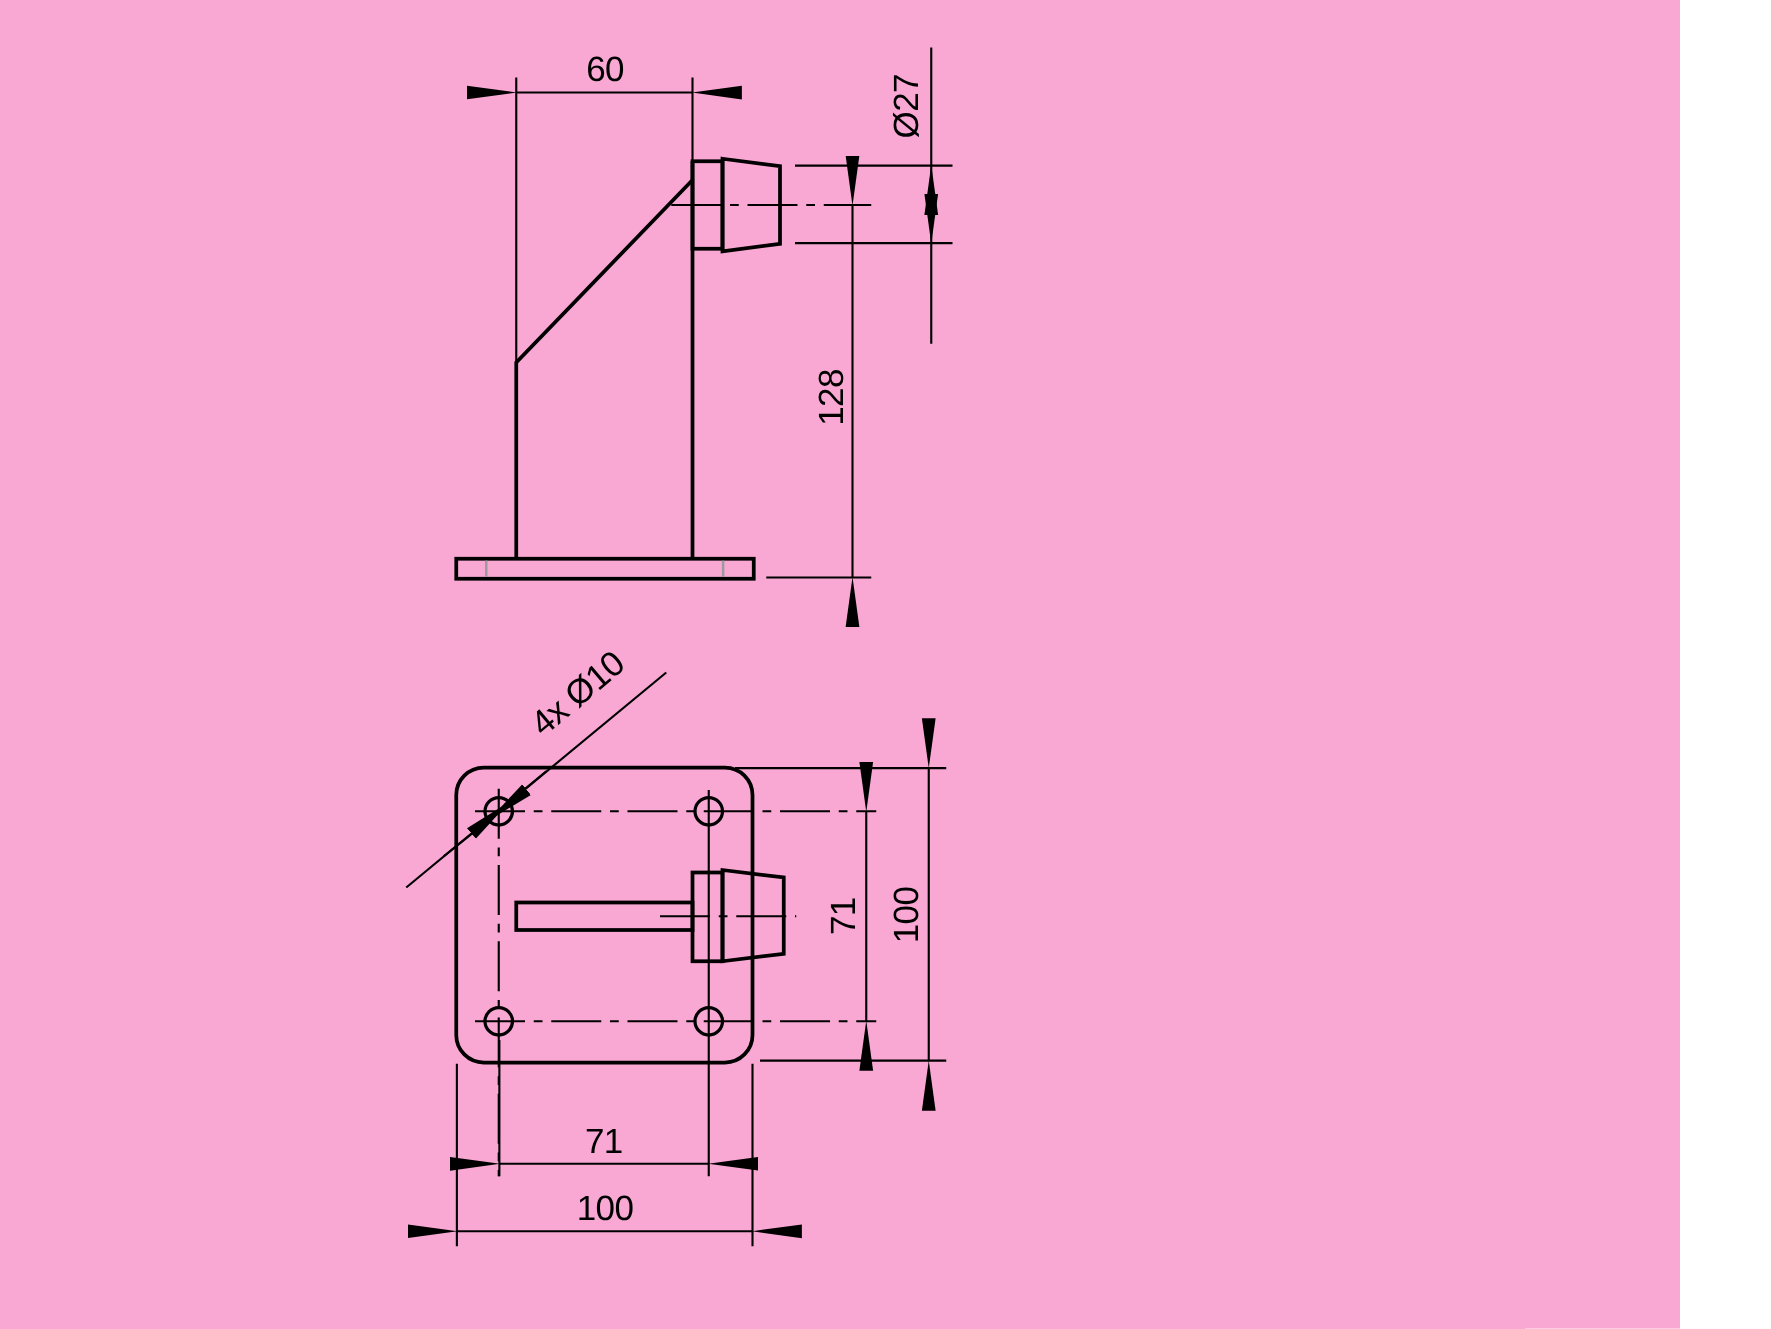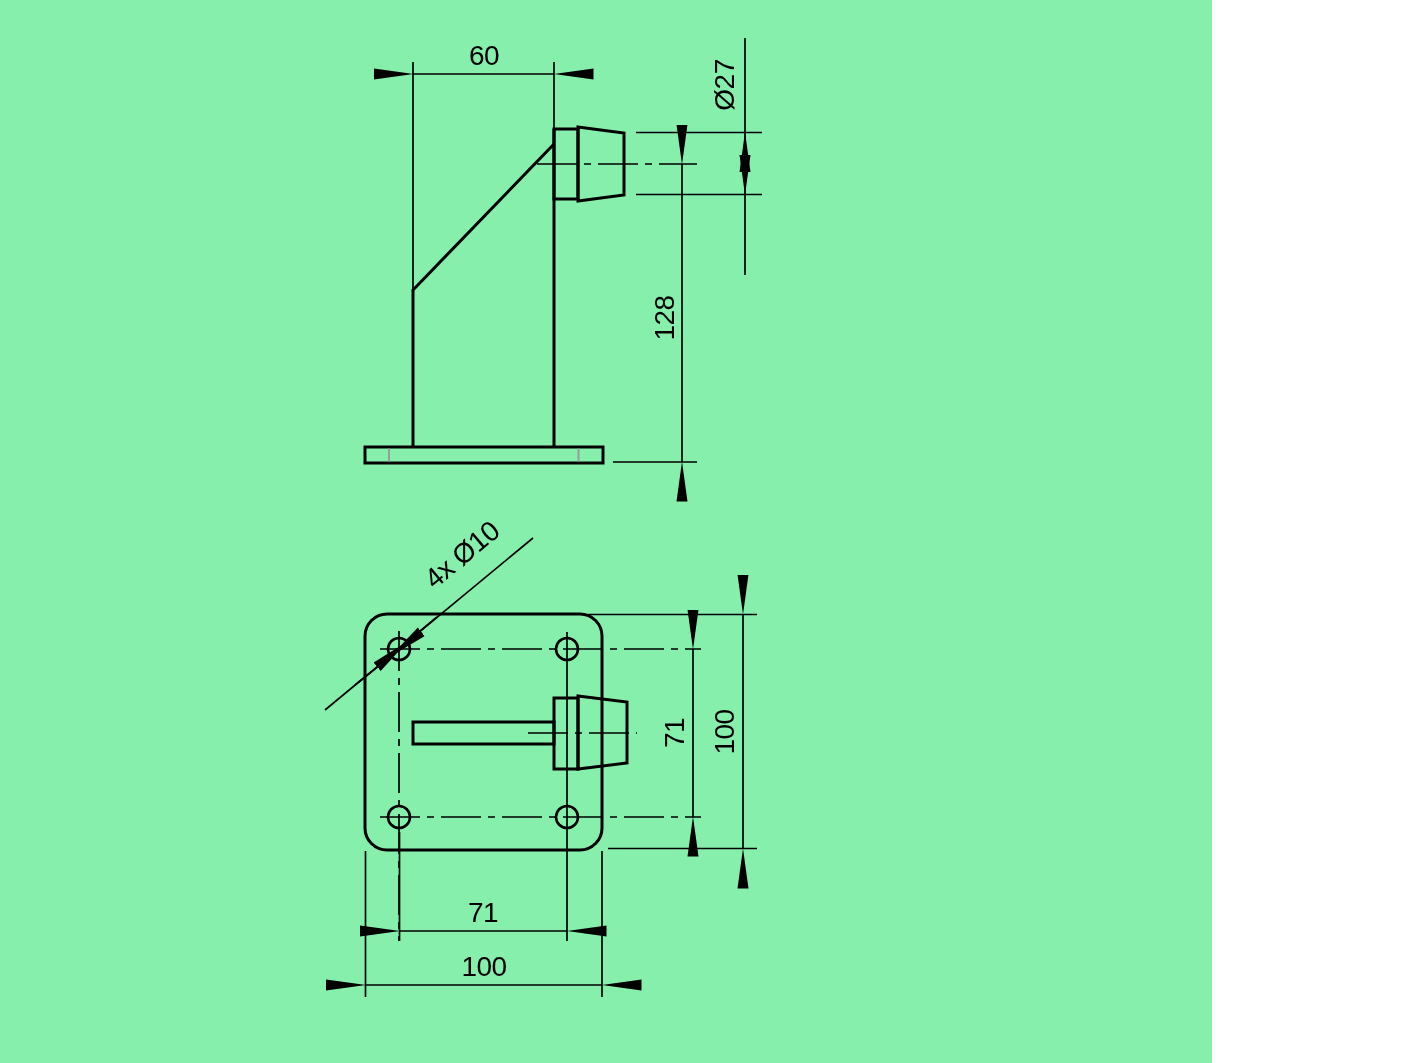--- a/index.html
+++ b/index.html
@@ -1,20 +1,20 @@
 <!DOCTYPE html>
 <html><head>
 <meta charset="utf-8">
 <style>
   html, body { margin: 0; padding: 0; background: #ffffff; }
   .canvas {
     position: relative;
-    width: 1212px;
+    width: 1344px;
     height: 1063px;
-    background: #86efac;
+    background: #f9a8d4;
     font-family: "Liberation Sans", sans-serif;
     overflow: hidden;
   }
   svg { display: block; }
   .thick  { stroke: #000; stroke-width: 3;   fill: none; stroke-linejoin: miter; }
   .mid    { stroke: #000; stroke-width: 2.6; fill: none; }
   .thin   { stroke: #000; stroke-width: 1.7; fill: none; }
   .cline  { stroke: #000; stroke-width: 1.7; fill: none; stroke-dasharray: 40 7 7 7; }
   .gray   { stroke: #9b9b9b; stroke-width: 2; fill: none; }
   .dimtext {

